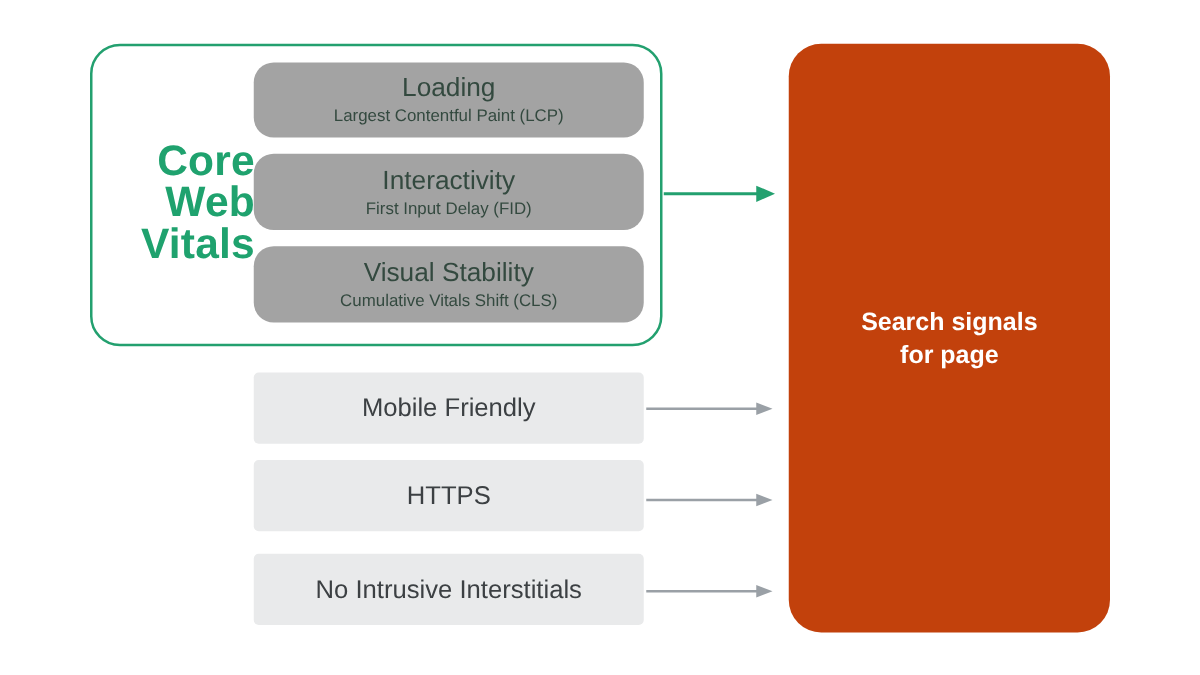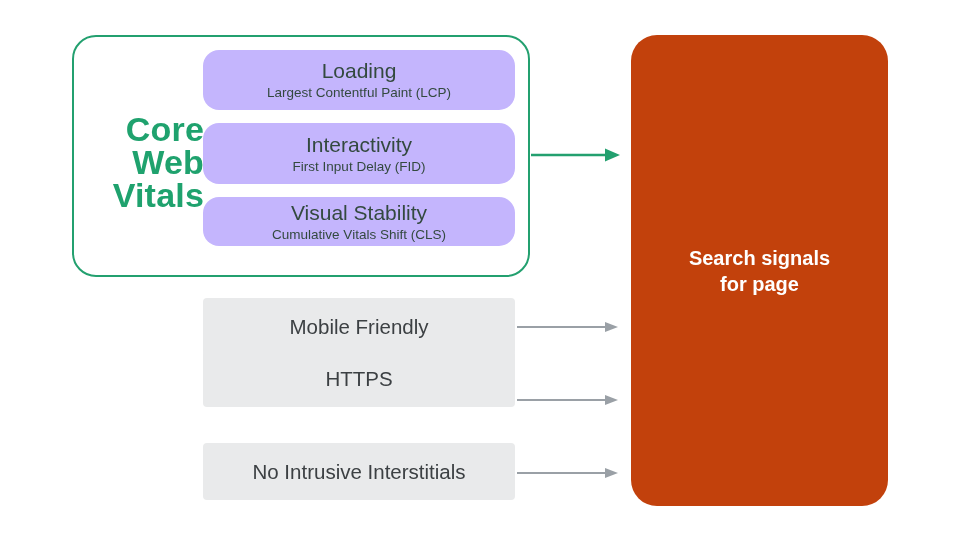--- a/index.html
+++ b/index.html
@@ -35,31 +35,31 @@
     font-weight: bold;
     line-height: 33px;
     letter-spacing: 0.2px;
   }
 
   
   .metric-card {
     position: absolute;
     left: 203px;
     width: 312px;
-    background: #c4b5fd;
+    background: #a3a3a3;
     border-radius: 16px;
     display: flex;
     flex-direction: column;
     align-items: center;
     justify-content: center;
     text-align: center;
   }
   .metric-card.m1 { top: 50px;  height: 60px; }
   .metric-card.m2 { top: 123px; height: 61px; }
-  .metric-card.m3 { top: 197px; height: 49px; }
+  .metric-card.m3 { top: 197px; height: 61px; }
   .metric-title {
     color: #33493f;
     font-size: 21px;
     font-weight: 500;
     line-height: 24px;
   }
   .metric-subtitle {
     color: #33493f;
     font-size: 13.5px;
     font-weight: 400;
@@ -74,21 +74,21 @@
     width: 312px;
     height: 57px;
     background: #e9eaeb;
     border-radius: 4px;
     display: flex;
     align-items: center;
     justify-content: center;
     text-align: center;
   }
   .signal-card.s1 { top: 298px; }
-  .signal-card.s2 { top: 350px; }
+  .signal-card.s2 { top: 368px; }
   .signal-card.s3 { top: 443px; }
   .signal-label {
     color: #3c4043;
     font-size: 20.5px;
     font-weight: 500;
   }
 
   
   .result-box {
     position: absolute;

